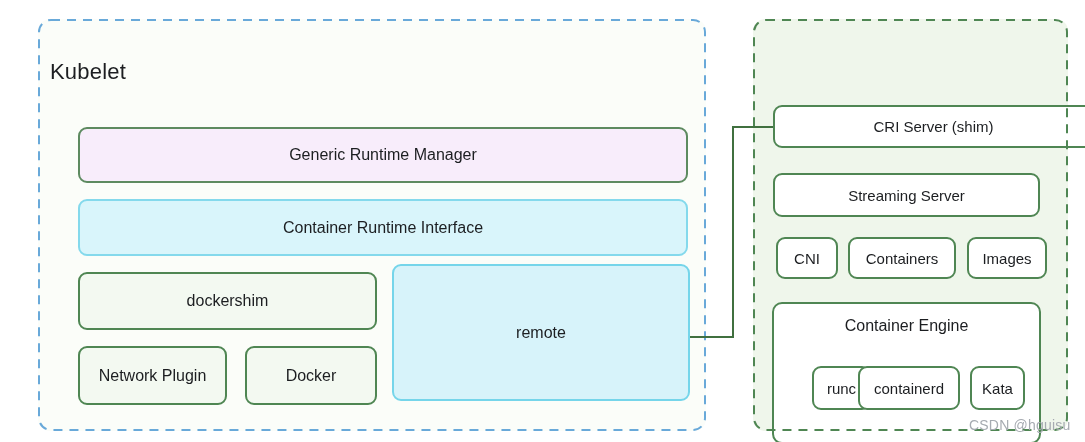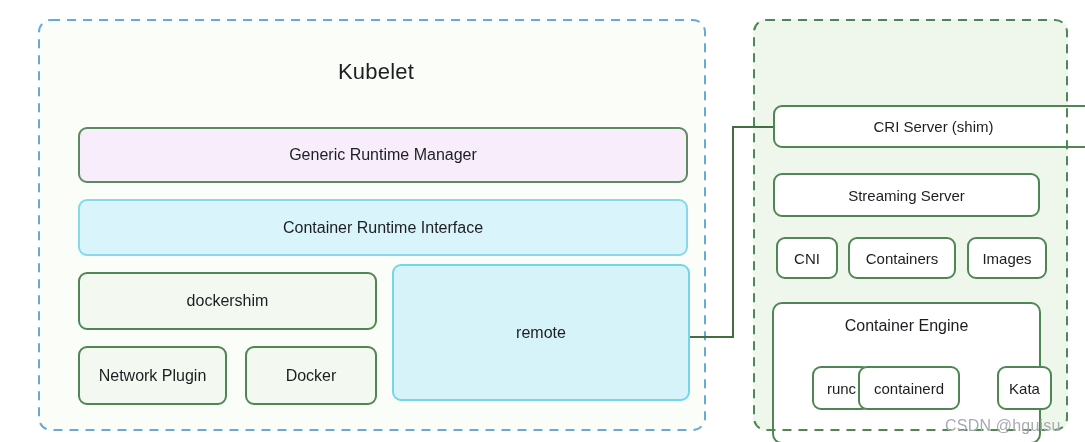--- a/index.html
+++ b/index.html
@@ -8,21 +8,21 @@
     position:relative;
     width:1085px; height:442px;
     background:#ffffff;
     font-family:"Liberation Sans","DejaVu Sans",sans-serif;
     color:#1c1e21;
     overflow:hidden;
   }
   .panel { position:absolute; border-radius:12px; }
   .panel-kubelet { left:38px; top:19px; width:668px; height:412px; background:#fbfdf9; }
   .panel-cri     { left:753px; top:19px; width:315px; height:412px; background:#eff6eb; }
-  .panel-title { position:absolute; left:4px; width:100%; text-align:center; }
+  .panel-title { position:absolute; left:12px; width:100%; }
   .kubelet-title { top:40px; font-size:22px; letter-spacing:0.2px; }
   .cri-title     { top:30px; font-size:20px; letter-spacing:0.2px; }
   .node {
     position:absolute;
     display:flex; align-items:center; justify-content:center;
     border-radius:9px; font-size:16px;
   }
   
   .n-grm       { left:40px;  top:108px; width:610px; height:56px;  background:#f8edfb; border:2px solid #5d8a60; }
   .n-cri-iface { left:40px;  top:180px; width:610px; height:57px;  background:#d9f5fb; border:2px solid #84d9ec; }
@@ -34,25 +34,25 @@
   .wbox { background:#ffffff; border:2px solid #4f8653; border-radius:9px; font-size:15px; }
   .n-criserver { left:20px;  top:86px;  width:321px; height:43px; }
   .n-stream    { left:20px;  top:154px; width:267px; height:44px; }
   .n-cni       { left:23px;  top:218px; width:62px;  height:42px; }
   .n-containers{ left:95px;  top:218px; width:108px; height:42px; }
   .n-images    { left:214px; top:218px; width:80px;  height:42px; }
   .n-engine    { left:19px;  top:283px; width:269px; height:142px; background:#ffffff; border:2px solid #4f8653; border-radius:10px; position:absolute; }
   .engine-label{ position:absolute; top:13px; left:0; width:100%; text-align:center; font-size:16px; }
   .n-runc      { left:14px;  top:62px; width:59px;  height:44px;margin-left:24px; }
   .n-containerd{ left:84px;  top:62px; width:102px; height:44px; }
-  .n-kata      { left:196px; top:62px; width:55px;  height:44px;margin-left:27px; }
+  .n-kata      { left:196px; top:62px; width:55px;  height:44px; }
   .overlay { position:absolute; left:0; top:0; width:1085px; height:442px; pointer-events:none; z-index:5; }
   .watermark {
-    position:absolute; left:945px; top:417px; z-index:6;
-    font-size:16px; color:#a6abb1; letter-spacing:0.2px;
+    position:absolute; left:969px; top:417px; z-index:6;
+    font-size:14px; color:#a6abb1; letter-spacing:0.2px;
   }
 </style>
 </head>
 <body>
 
 <div class="canvas">
 
   <div class="panel panel-kubelet">
     <div class="panel-title kubelet-title">Kubelet</div>
     <div class="node n-grm">

